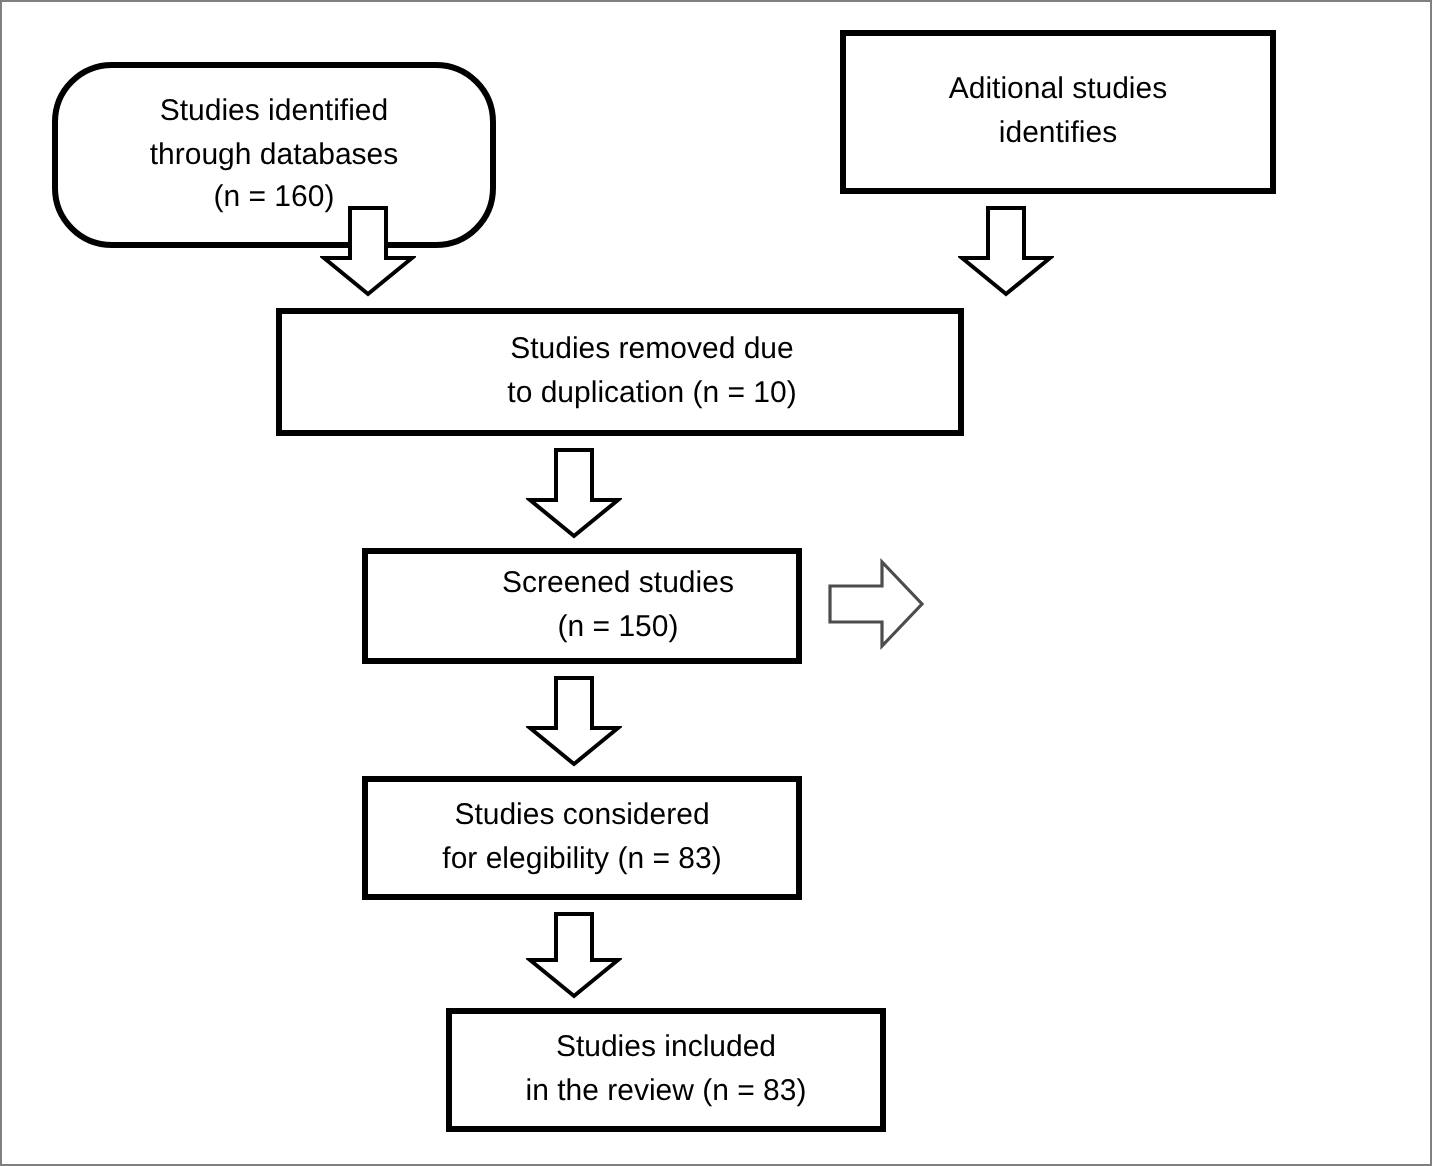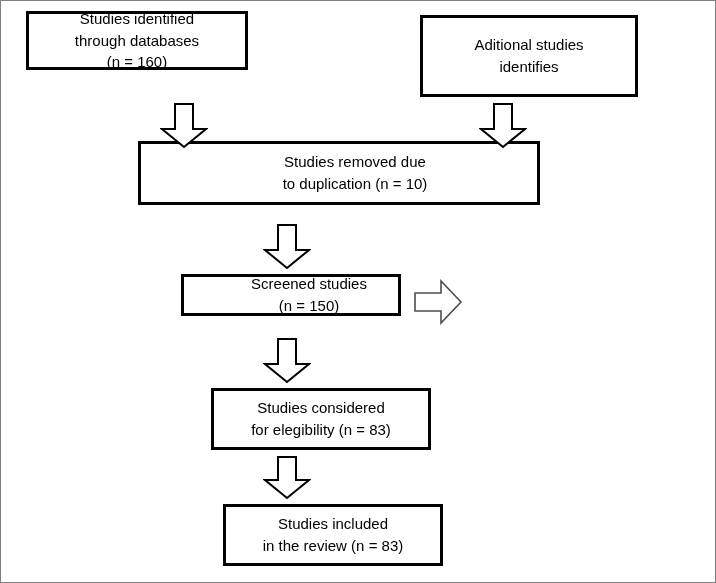--- a/index.html
+++ b/index.html
@@ -54,43 +54,43 @@
   .arrow.thin polygon {
     stroke-width: 1.6;
     stroke: #4d4d4d;
   }
 </style>
 </head>
 <body>
 
 <div id="canvas">
 
-  <div class="node" style="left:25px; top:10px; width:222px; height:59px;">
+  <div class="node" style="left:25px; top:30px; width:222px; height:93px;border-radius:30px;">
     <span class="txt">Studies identified
 through databases
 (n = 160)</span>
   </div>
 
   <div class="node" style="left:419px; top:14px; width:218px; height:82px;">
     <span class="txt">Aditional studies
 identifies</span>
   </div>
 
-  <div class="node" style="left:137px; top:140px; width:402px; height:64px;padding-left:32px;">
+  <div class="node" style="left:137px; top:153px; width:344px; height:64px;padding-left:32px;">
     <span class="txt">Studies removed due
 to duplication (n = 10)</span>
   </div>
 
-  <div class="node" style="left:180px; top:273px; width:220px; height:42px;padding-left:36px;">
+  <div class="node" style="left:180px; top:273px; width:220px; height:58px;padding-left:36px;">
     <span class="txt">Screened studies
 (n = 150)</span>
   </div>
 
 
-  <div class="node" style="left:180px; top:387px; width:220px; height:62px;margin-left:30px;">
+  <div class="node" style="left:180px; top:387px; width:220px; height:62px;">
     <span class="txt">Studies considered
 for elegibility (n = 83)</span>
   </div>
 
   <div class="node" style="left:180px; top:503px; width:220px; height:62px;margin-left:42px;">
     <span class="txt">Studies included
 in the review (n = 83)</span>
   </div>
 
   <div class="arrow" style="left:159px; top:101px; width:48px; height:47px;">

